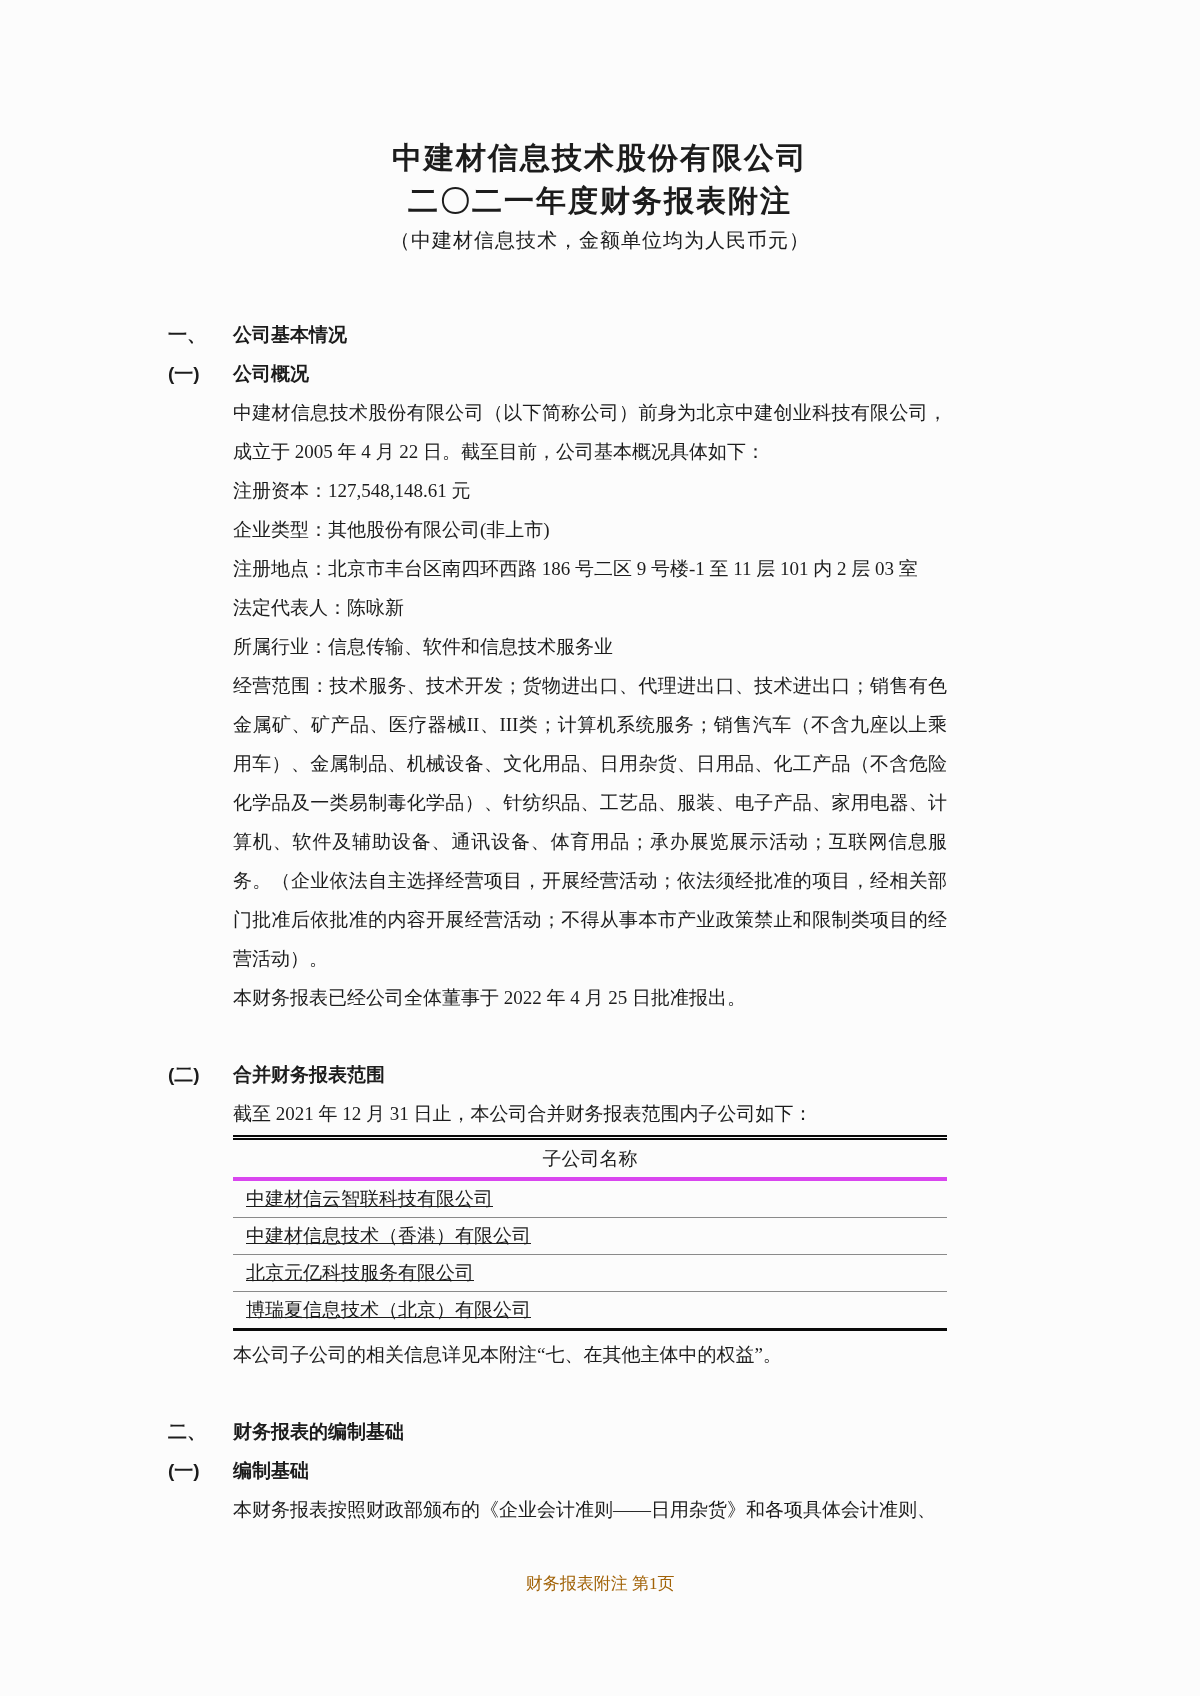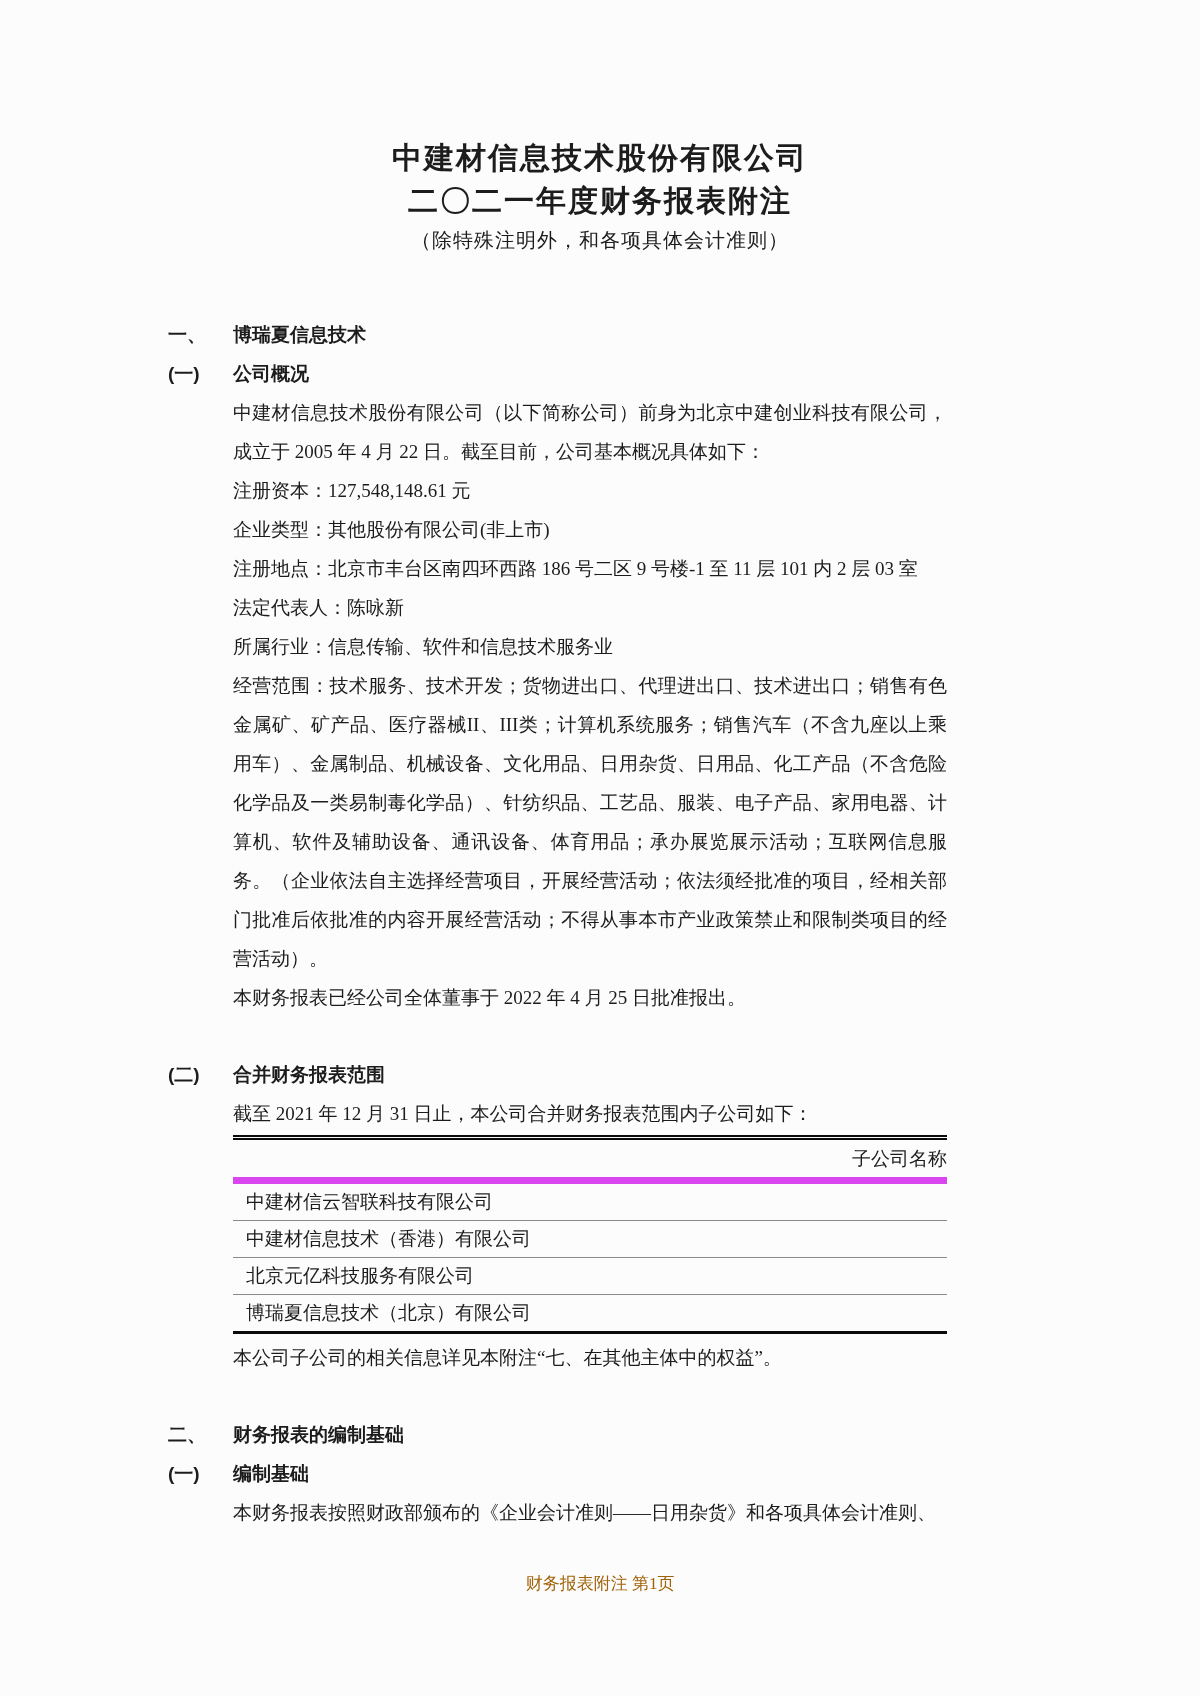--- a/index.html
+++ b/index.html
@@ -28,52 +28,53 @@
   .mt-sub2{margin-top:38px;}
   .mt-sec2{margin-top:38px;}
   .para{margin:0;text-align:justify;}
   .subsid-table{
     margin-top:2px;
     border-top:5px double #0a0a0a;
     border-bottom:3px solid #0a0a0a;
   }
   .t-header{
     height:37px;line-height:37px;
-    text-align:right;
-    border-bottom:7px solid #d946ef;
+    text-align:center;
+    border-bottom:4px solid #d946ef;
   }
   .t-row{
     height:36px;line-height:36px;
     padding-left:13px;
     border-bottom:1px solid #8a8a8a;
+    text-decoration:underline;
   }
   .t-row:last-child{border-bottom:none;}
   .note{margin-top:4px;}
   .doc-footer{
     position:absolute;left:0;right:0;top:1572px;
     text-align:center;
     font-size:17px;line-height:24px;color:#a16207;
   }
 </style>
 </head>
 <body>
 
 <div class="doc">
 
   <div class="doc-header">
     <div class="title">中建材信息技术股份有限公司</div>
     <div class="title">二〇二一年度财务报表附注</div>
-    <div class="subtitle">（除特殊注明外，和各项具体会计准则）</div>
+    <div class="subtitle">（中建材信息技术，金额单位均为人民币元）</div>
   </div>
 
   <div class="content">
 
     <div class="h1 mt-sec1">
       <span class="num">一、</span>
-      <span>博瑞夏信息技术</span>
+      <span>公司基本情况</span>
     </div>
 
     <div class="h2">
       <span class="num">(一)</span>
       <span>公司概况</span>
     </div>
 
     <p class="para">中建材信息技术股份有限公司（以下简称公司）前身为北京中建创业科技有限公司，成立于 2005 年 4 月 22 日。截至目前，公司基本概况具体如下：</p>
     <p class="para">注册资本：127,548,148.61 元</p>
     <p class="para">企业类型：其他股份有限公司(非上市)</p>

